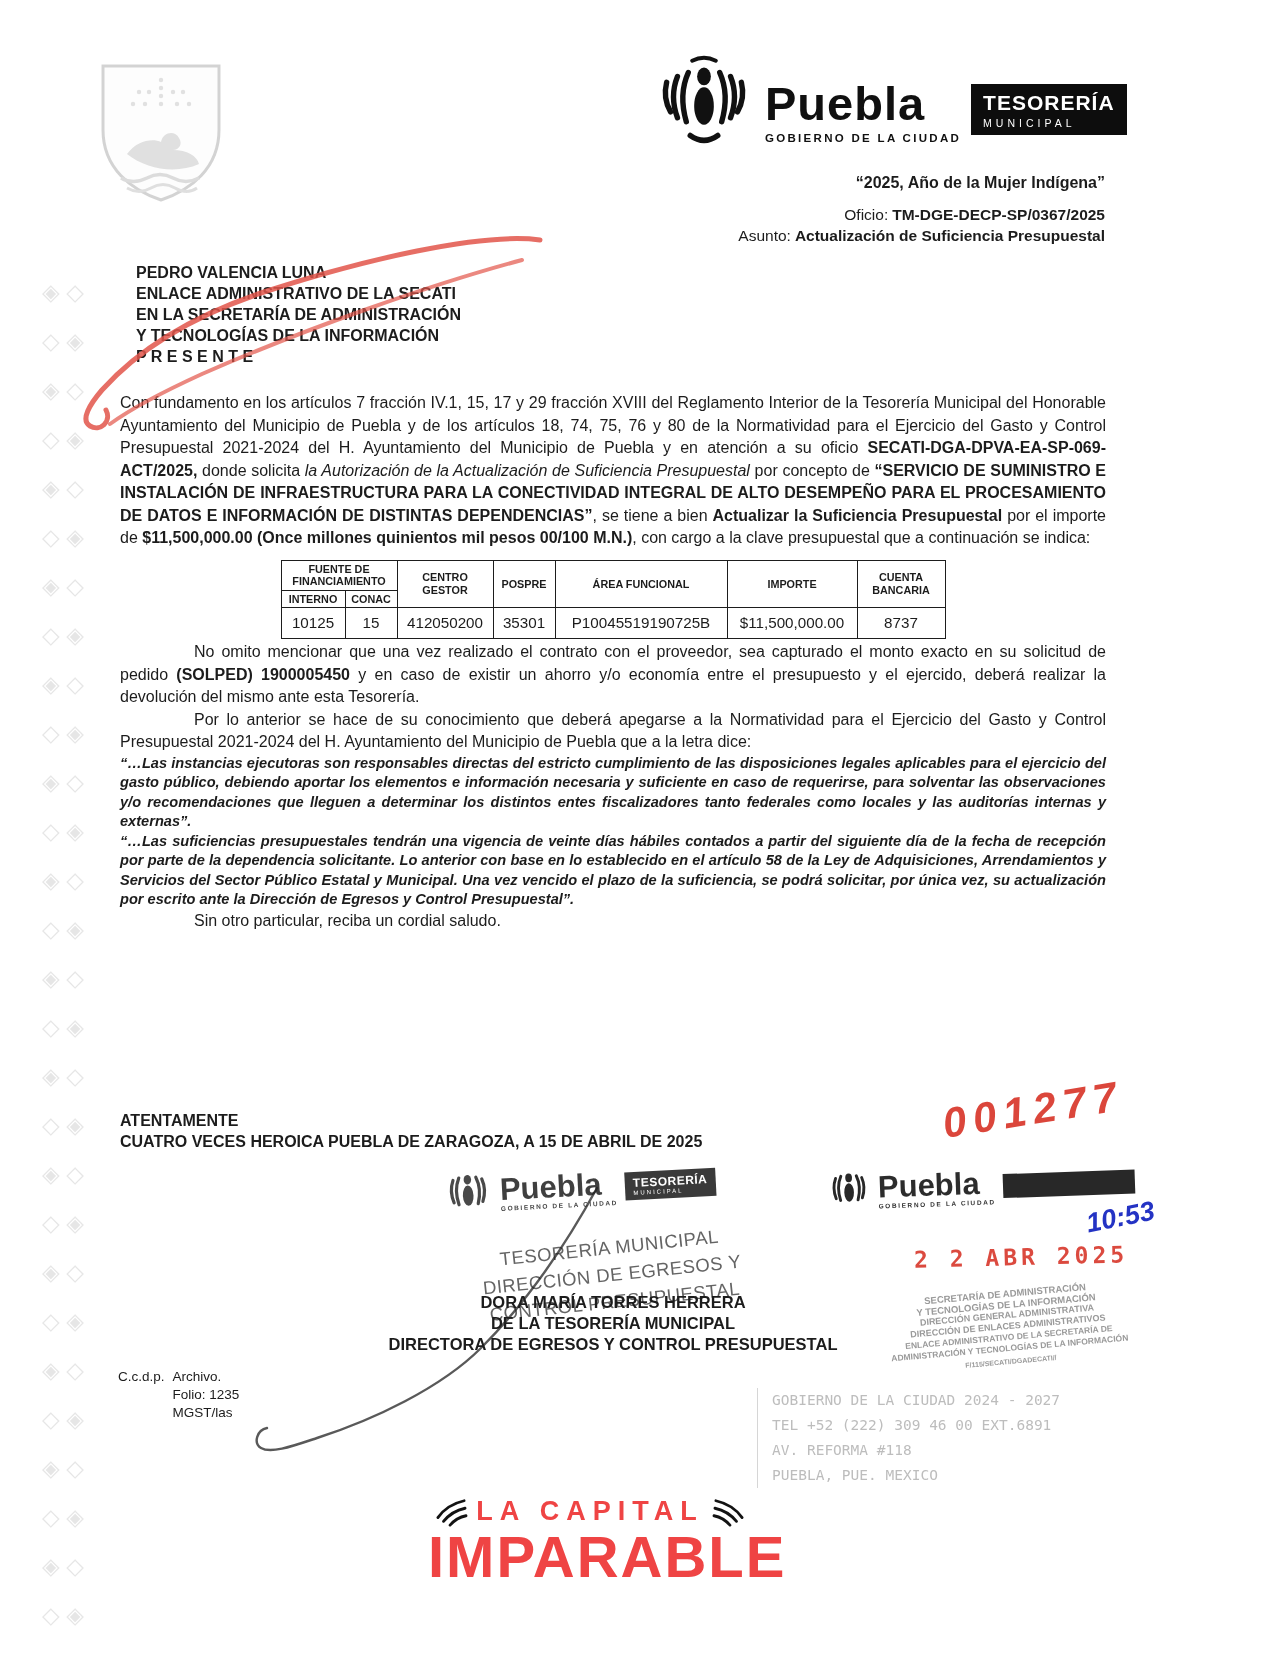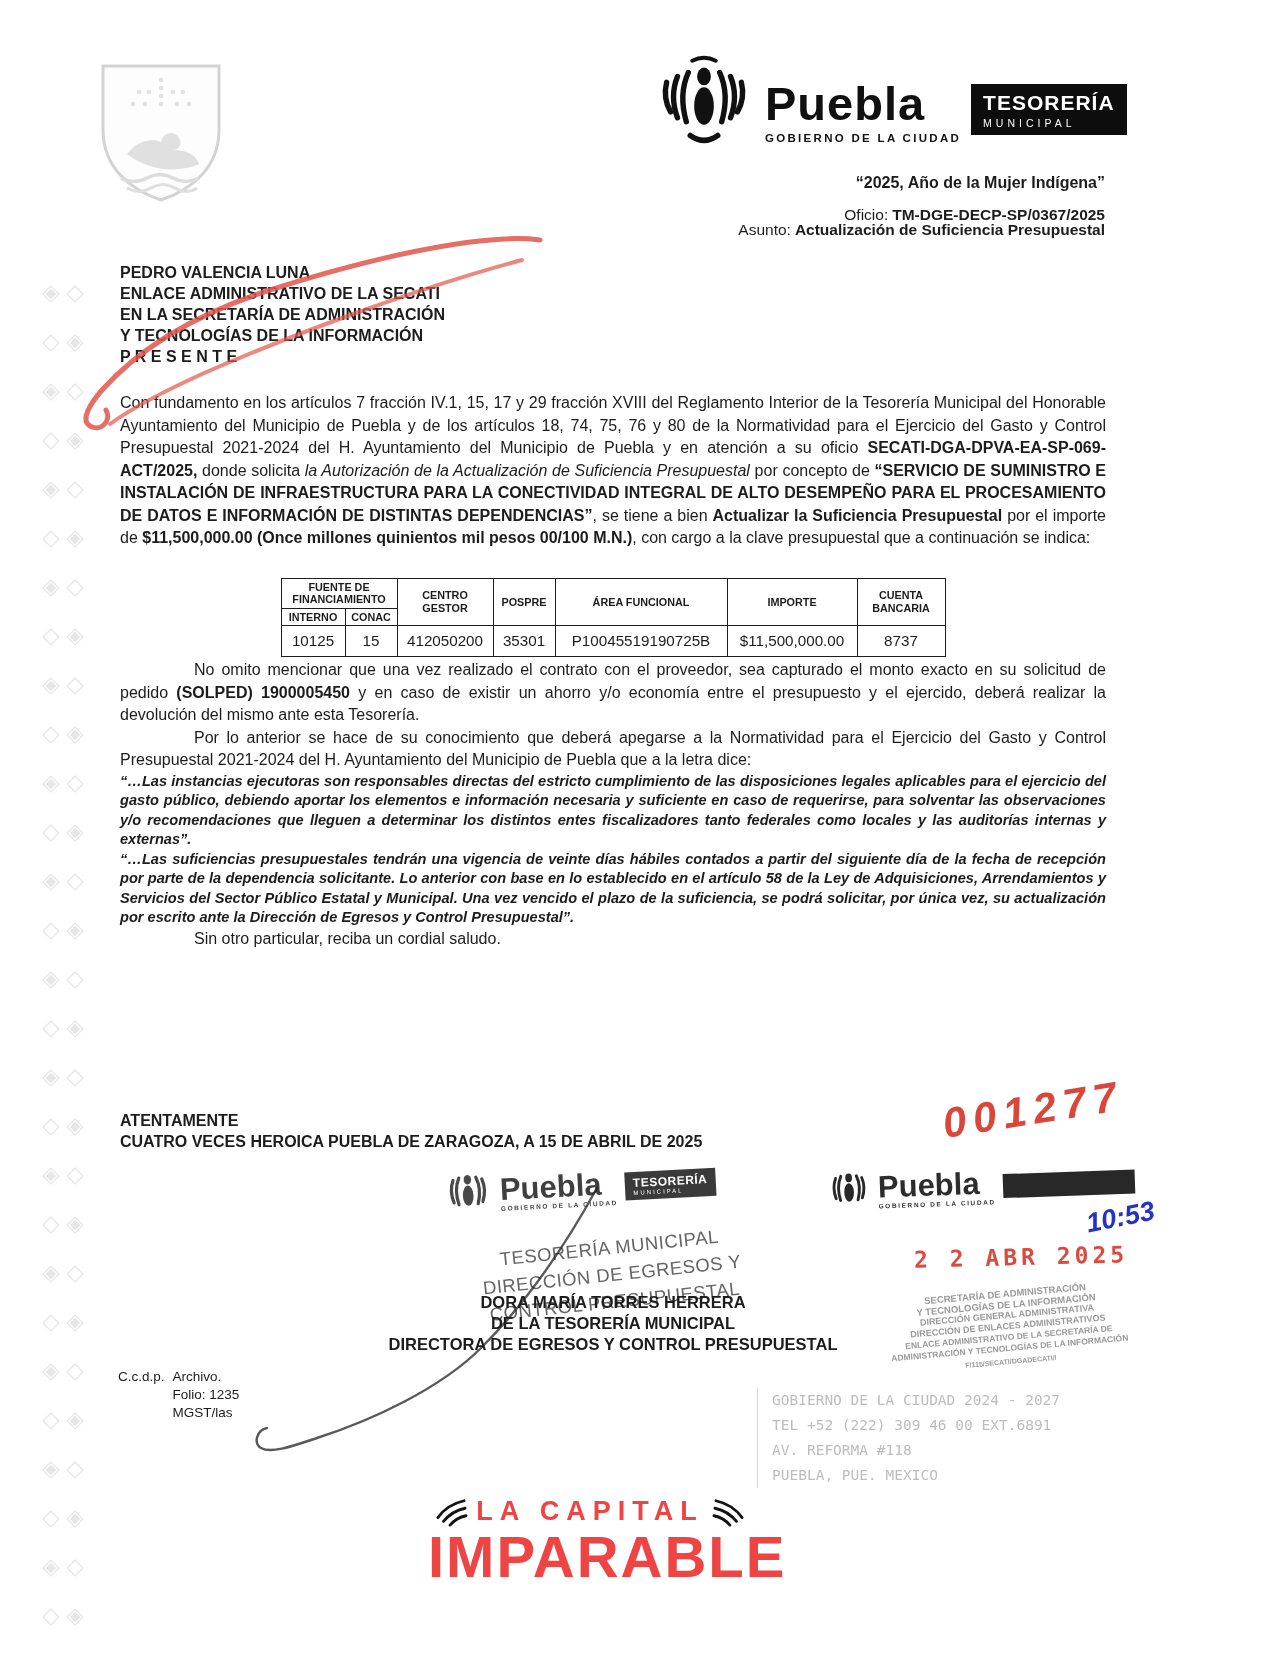--- a/index.html
+++ b/index.html
@@ -24,37 +24,37 @@
   .brand-tag{font-size:11.5px;font-weight:bold;letter-spacing:2.3px;margin-top:5px;color:#101010}
   .badge{background:#0d0d0d;color:#fff;margin-left:10px;margin-top:30px;padding:7px 12px 6px}
   .badge-1{font-size:21px;font-weight:bold;letter-spacing:1px}
   .badge-2{font-size:10.5px;letter-spacing:4px;margin-top:2px}
 
   .motto{position:absolute;right:167px;top:174px;font-weight:bold;font-size:16px}
   .refline{position:absolute;right:167px;font-size:15.5px}
   .refline span{margin-right:4px}
   .refline b{font-weight:bold}
   .oficio{top:206px}
-  .asunto{top:221px}
-
-  
-  .recipient{position:absolute;left:120px;top:262px;font-weight:bold;font-size:16px;line-height:21px;z-index:1}
+  .asunto{top:227px}
+
+  
+  .recipient{position:absolute;left:136px;top:262px;font-weight:bold;font-size:16px;line-height:21px;z-index:1}
   .red-scribble{position:absolute;left:52px;top:226px;width:520px;height:218px;z-index:3;pointer-events:none}
 
   
   .letter-body{position:absolute;left:120px;top:392px;width:986px;font-size:16px;line-height:22.5px;text-align:justify}
   .letter-body p{margin:0}
   .indent{text-indent:74px}
   .p2{margin-top:14px}
   .p3{margin-top:26px}
   .quote{margin:21px 0 0 26px;font-weight:bold;font-style:italic;font-size:14.6px;line-height:19.5px}
   .closing{margin-top:25px}
 
   
-  table.budget{border-collapse:collapse;margin:28px auto 2px;table-layout:fixed}
+  table.budget{border-collapse:collapse;margin:10px auto 2px;table-layout:fixed}
   .budget th,.budget td{border:1.5px solid #1d1d1d;text-align:center;vertical-align:middle;padding:2px 4px}
   .budget th{font-size:10.8px;line-height:12.5px;font-weight:bold}
   .budget td{font-size:15.2px;height:31px;font-weight:normal}
 
   
   .sig-head{position:absolute;left:120px;top:1110px;width:986px;font-weight:bold;
             font-size:16px;line-height:21px}
   .folio-red{position:absolute;left:942px;top:1086px;color:var(--red-ink,#d8372b);font-size:42px;font-weight:bold;
              font-style:italic;letter-spacing:7px;transform:rotate(-9deg);opacity:.92;z-index:5}
   .stamp-left{position:absolute;left:436px;top:1162px;display:flex;align-items:center;transform:rotate(-3deg);

